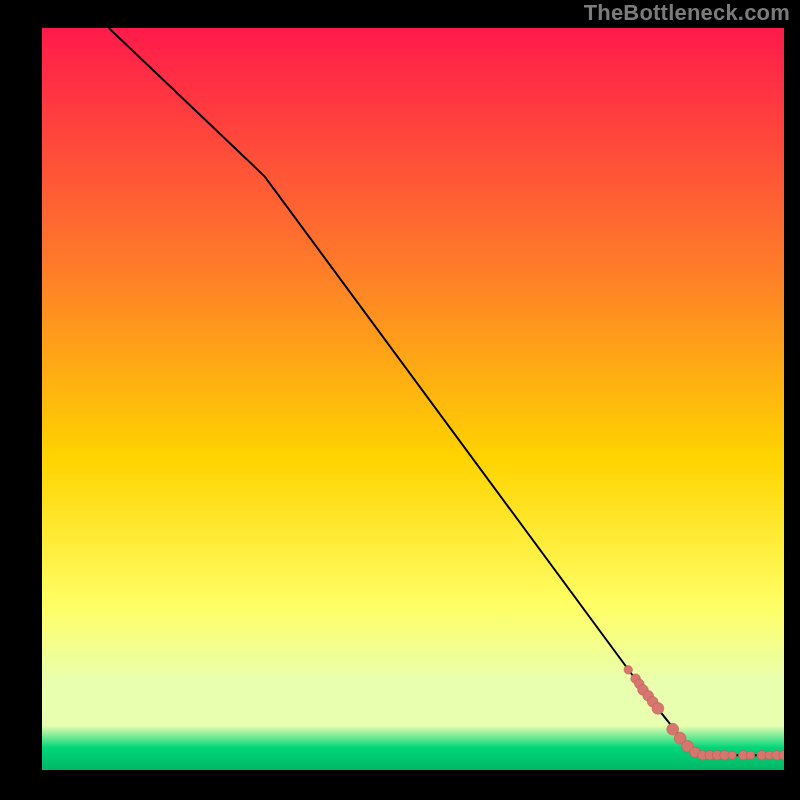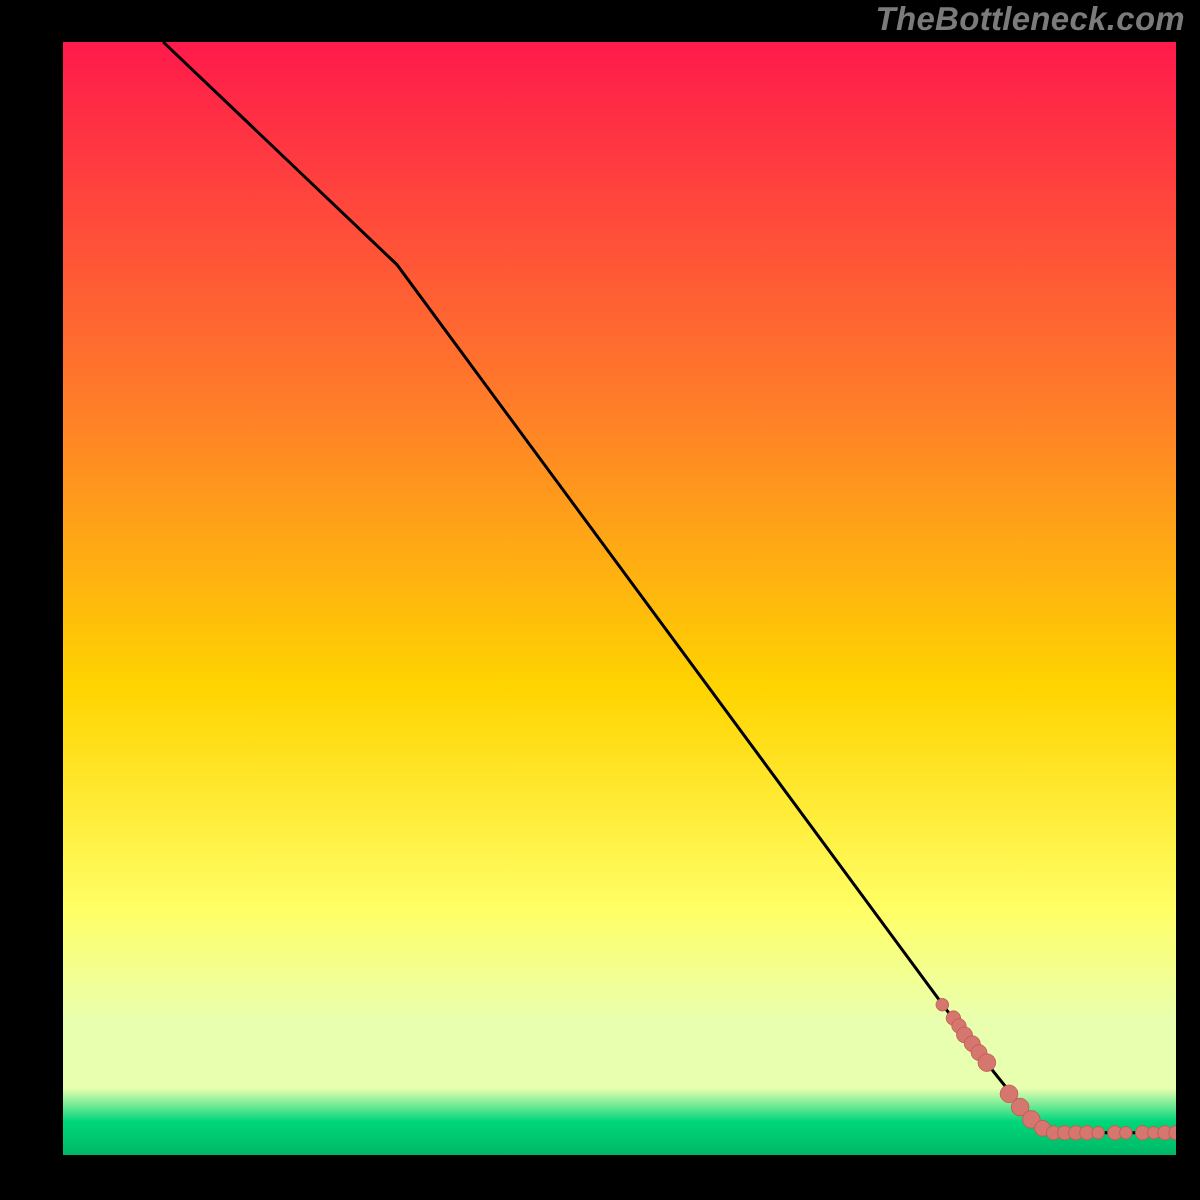--- a/index.html
+++ b/index.html
@@ -9,21 +9,20 @@
     height: 800px;
     background: #000;
     font-family: Arial, Helvetica, sans-serif;
     overflow: hidden;
   }
   .frame {
     position: relative;
     width: 800px;
     height: 800px;
     background: #000;
-    font-style: italic;
   }
   .watermark {
     position: absolute;
     top: 0;
     right: 10px;
     color: #7b7b7b;
     font-size: 22px;
     font-weight: 600;
     letter-spacing: 0.2px;
     z-index: 20;

